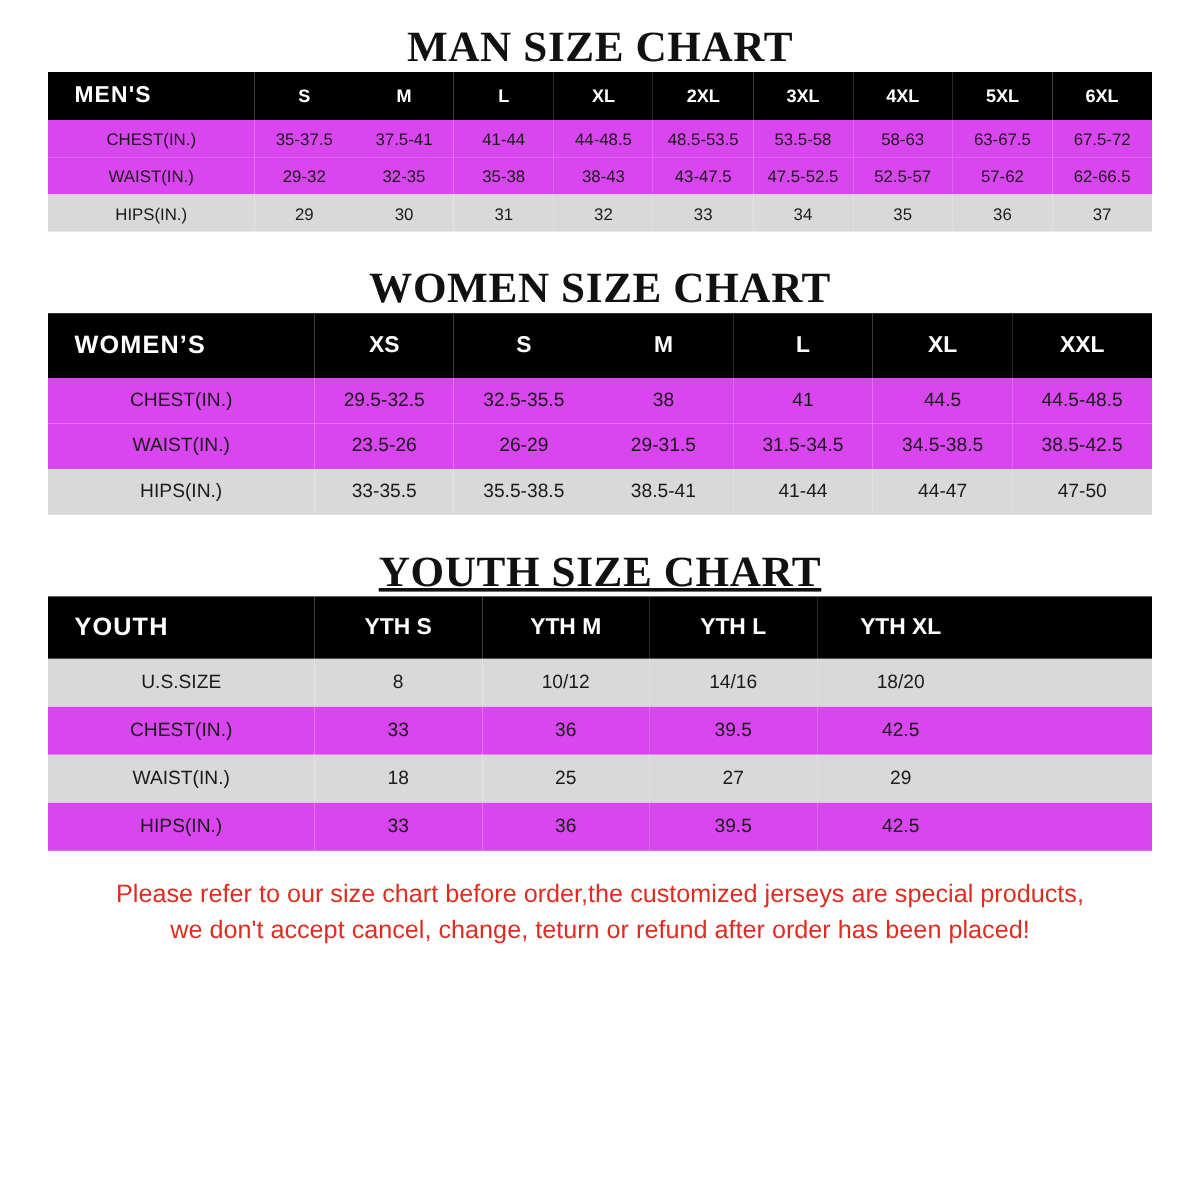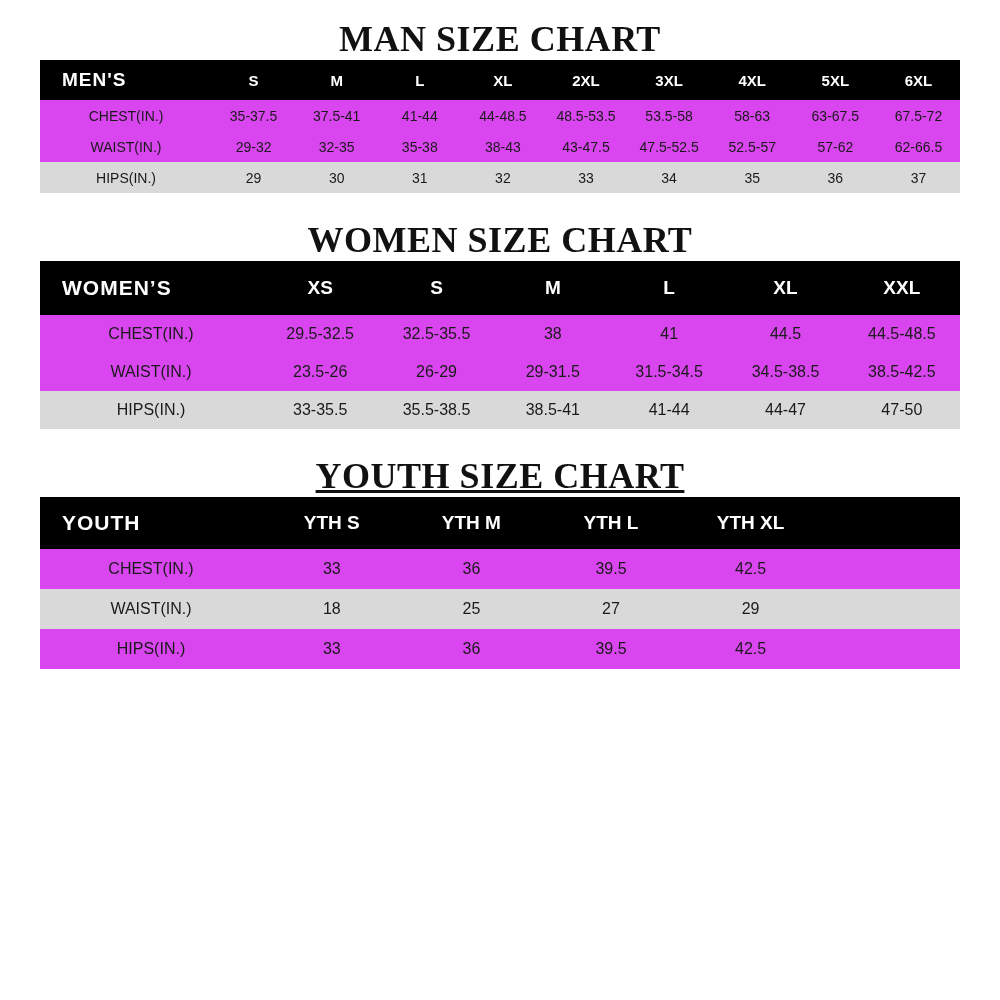--- a/index.html
+++ b/index.html
@@ -241,20 +241,28 @@
         <tr>
           <th class="corner">YOUTH</th>
           <th>YTH S</th>
           <th>YTH M</th>
           <th>YTH L</th>
           <th>YTH XL</th>
           <th></th>
         </tr>
       </thead>
       <tbody>
+        <tr class="row-dark">
+          <td class="rowlabel">U.S.SIZE</td>
+          <td>8</td>
+          <td>10/12</td>
+          <td>14/16</td>
+          <td>18/20</td>
+          <td></td>
+        </tr>
         <tr class="row-light">
           <td class="rowlabel">CHEST(IN.)</td>
           <td>33</td>
           <td>36</td>
           <td>39.5</td>
           <td>42.5</td>
           <td></td>
         </tr>
         <tr class="row-dark">
           <td class="rowlabel">WAIST(IN.)</td>
@@ -269,14 +277,18 @@
           <td>33</td>
           <td>36</td>
           <td>39.5</td>
           <td>42.5</td>
           <td></td>
         </tr>
       </tbody>
     </table>
   </div>
 
+  <div class="note">
+    <div>Please refer to our size chart before order,the customized jerseys are special products,</div>
+    <div>we don't accept cancel, change, teturn or refund after order has been placed!</div>
+  </div>
 
 </div>
 
 </body></html>

